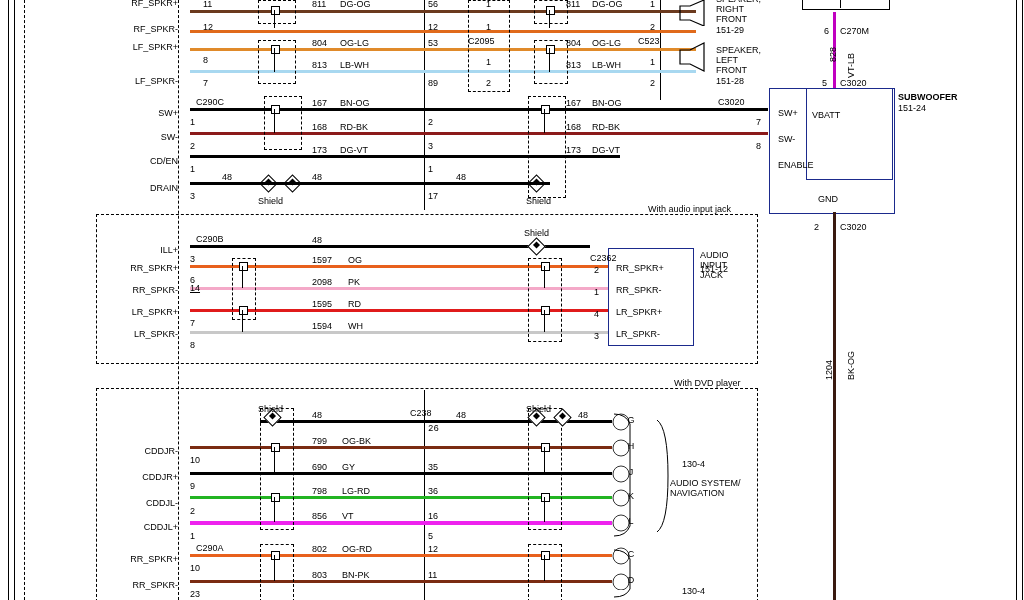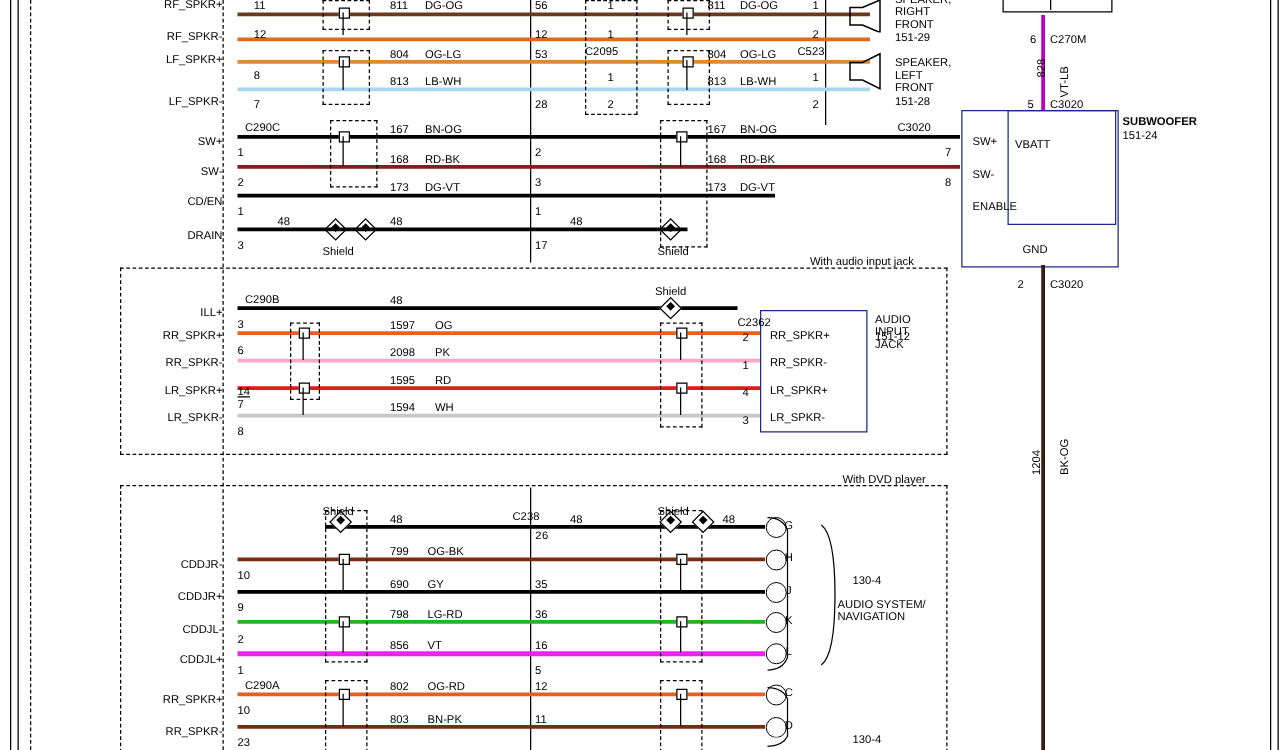--- a/index.html
+++ b/index.html
@@ -188,21 +188,21 @@
   <div class="lbl" style="left:203px;top:-1px;">11</div>
   <div class="lbl" style="left:203px;top:22px;">12</div>
   <div class="lbl" style="left:203px;top:55px;">8</div>
   <div class="lbl" style="left:203px;top:78px;">7</div>
   <div class="lbl" style="left:190px;top:117px;">1</div>
   <div class="lbl" style="left:190px;top:141px;">2</div>
   <div class="lbl" style="left:190px;top:164px;">1</div>
   <div class="lbl" style="left:190px;top:191px;">3</div>
   <div class="lbl" style="left:190px;top:254px;">3</div>
   <div class="lbl" style="left:190px;top:275px;">6</div>
-  <div class="lbl" style="left:190px;top:308px;text-decoration:underline;">14</div>
+  <div class="lbl" style="left:190px;top:283px;text-decoration:underline;">14</div>
   <div class="lbl" style="left:190px;top:318px;">7</div>
   <div class="lbl" style="left:190px;top:340px;">8</div>
   <div class="lbl" style="left:190px;top:455px;">10</div>
   <div class="lbl" style="left:190px;top:481px;">9</div>
   <div class="lbl" style="left:190px;top:506px;">2</div>
   <div class="lbl" style="left:190px;top:531px;">1</div>
   <div class="lbl" style="left:190px;top:563px;">10</div>
   <div class="lbl" style="left:190px;top:589px;">23</div>
 
   <div class="lbl" style="left:196px;top:97px;">C290C</div>
@@ -274,21 +274,21 @@
   <div class="lbl" style="left:312px;top:511px;">856</div>
   <div class="lbl" style="left:342px;top:511px;">VT</div>
   <div class="lbl" style="left:312px;top:544px;">802</div>
   <div class="lbl" style="left:342px;top:544px;">OG-RD</div>
   <div class="lbl" style="left:312px;top:570px;">803</div>
   <div class="lbl" style="left:342px;top:570px;">BN-PK</div>
 
   <div class="lbl" style="left:428px;top:-1px;">56</div>
   <div class="lbl" style="left:428px;top:22px;">12</div>
   <div class="lbl" style="left:428px;top:38px;">53</div>
-  <div class="lbl" style="left:428px;top:78px;">28</div>
+  <div class="lbl" style="left:428px;top:78px;">89</div>
   <div class="lbl" style="left:428px;top:117px;">2</div>
   <div class="lbl" style="left:428px;top:141px;">3</div>
   <div class="lbl" style="left:428px;top:164px;">1</div>
   <div class="lbl" style="left:428px;top:191px;">17</div>
   <div class="lbl" style="left:428px;top:424px;font-family:Liberation Mono, monospace;">26</div>
   <div class="lbl" style="left:428px;top:462px;">35</div>
   <div class="lbl" style="left:428px;top:486px;">36</div>
   <div class="lbl" style="left:428px;top:511px;">16</div>
   <div class="lbl" style="left:428px;top:531px;">5</div>
   <div class="lbl" style="left:428px;top:544px;">12</div>

